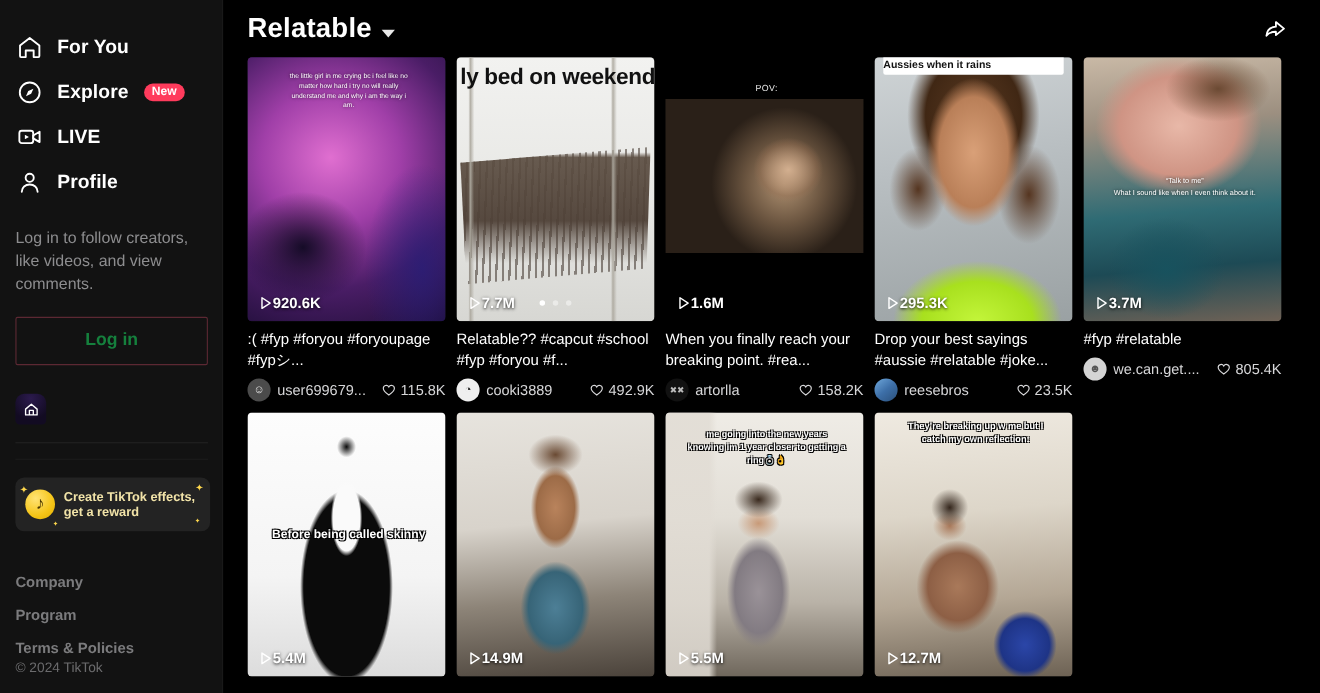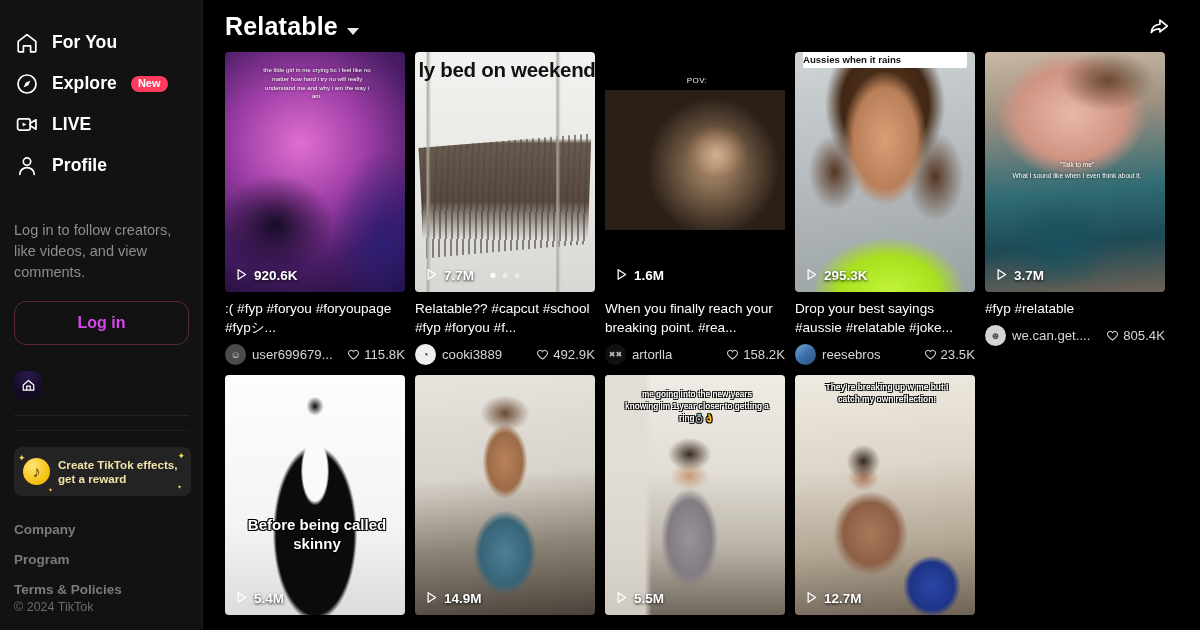--- a/index.html
+++ b/index.html
@@ -27,27 +27,27 @@
   .nav-ico { width: 26px; height: 26px; flex: 0 0 26px;
     display: flex; align-items: center; justify-content: center; }
   .nav-ico svg { display: block; }
   .nav-label { font-size: 17.5px; font-weight: 700; color: #fff; letter-spacing: .1px; }
   .badge-new {
     background: #ff3b5c; color: #fff; font-size: 11px; font-weight: 700;
     border-radius: 9px; padding: 2px 7px 3px 7px; line-height: 1;
     margin-left: 2px;
   }
   .login-note {
-    margin-top: 34px; font-size: 14.5px; line-height: 21px;
+    margin-top: 21px; font-size: 14.5px; line-height: 21px;
     color: #8d8d8f; max-width: 175px;
   }
   .login-btn {
     margin-top: 18px; width: 175px; height: 44px;
-    border: 1px solid #5c2833; border-radius: 12px;
-    background: transparent; color: #d946ef;
+    border: 1px solid #5c2833; border-radius: 2px;
+    background: transparent; color: #15803d;
     font-size: 16px; font-weight: 700;
     font-family: "Liberation Sans", sans-serif;
     cursor: pointer;
   }
   .mini-logo {
     margin-top: 26px; width: 28px; height: 28px;
     border-radius: 8px 8px 4px 4px;
     background: radial-gradient(circle at 50% 15%, #2b1a4d 0%, #120b22 70%);
     display: flex; align-items: center; justify-content: center;
   }
@@ -87,21 +87,21 @@
   .grid { padding: 0 22px; display: grid;
     grid-template-columns: repeat(5, 180px); gap: 10px 10px; }
   .card { width: 180px; cursor: pointer; }
   .thumb {
     width: 180px; height: 240px; border-radius: 4px;
     position: relative; overflow: hidden; background: #111;
   }
   .thumb .bg { position: absolute; inset: 0; }
   .plays {
     position: absolute; left: 10px; bottom: 9px; z-index: 5;
-    display: flex; gap: 6px;
+    display: flex; align-items: center; 
     font-size: 13.5px; font-weight: 700; color: #fff;
     text-shadow: 0 1px 3px rgba(0,0,0,.9);
   }
   .plays svg { display: block; }
   .dots { position: absolute; bottom: 14px; left: 50%; transform: translateX(-50%);
     display: flex; gap: 7px; z-index: 5; }
   .dot { width: 5px; height: 5px; border-radius: 50%; background: rgba(255,255,255,.45); }
   .dot.on { background: #fff; }
   .ov {
     position: absolute; z-index: 4; text-align: center; width: 100%;
@@ -381,22 +381,22 @@
       </div>
 
       <div class="card">
         <div class="thumb">
           <div class="bg" style="background:linear-gradient(180deg,#fdfdfd 0%,#f4f4f4 62%,#dcdcdc 100%);"></div>
           <div class="bg" style="background:
                  radial-gradient(ellipse 30% 47% at 50% 66%, #0b0b0b 0%, #0b0b0b 72%, rgba(0,0,0,0) 78%),
                  radial-gradient(ellipse 6% 5% at 50% 13%, #0b0b0b 0%, rgba(0,0,0,0) 80%),
                  linear-gradient(200deg, rgba(0,0,0,0) 46%, rgba(0,0,0,0) 100%);"></div>
           <div class="bg" style="background: radial-gradient(ellipse 11% 20% at 50% 40%, #fafafa 0%, #fafafa 62%, rgba(0,0,0,0) 72%);"></div>
-          <div class="ov" style="top:105px; font-size:15px; font-weight:700; color:#fff;
-                      text-shadow:-1px -1px 0 #000,1px -1px 0 #000,-1px 1px 0 #000,1px 1px 0 #000;margin-top:36px;">Before being called skinny</div>
+          <div class="ov" style="top:105px; font-size:11px; font-weight:700; color:#fff;
+                      text-shadow:-1px -1px 0 #000,1px -1px 0 #000,-1px 1px 0 #000,1px 1px 0 #000;">Before being called skinny</div>
           <div class="plays">
             <svg width="13" height="13" viewBox="0 0 14 14" fill="none" stroke="#fff" stroke-width="1.4" stroke-linejoin="round">
                 <path d="M3.4 1.8 11.4 7 3.4 12.2z"></path>
               </svg>
             <span>5.4M</span>
           </div>
         </div>
       </div>
 
       <div class="card">

